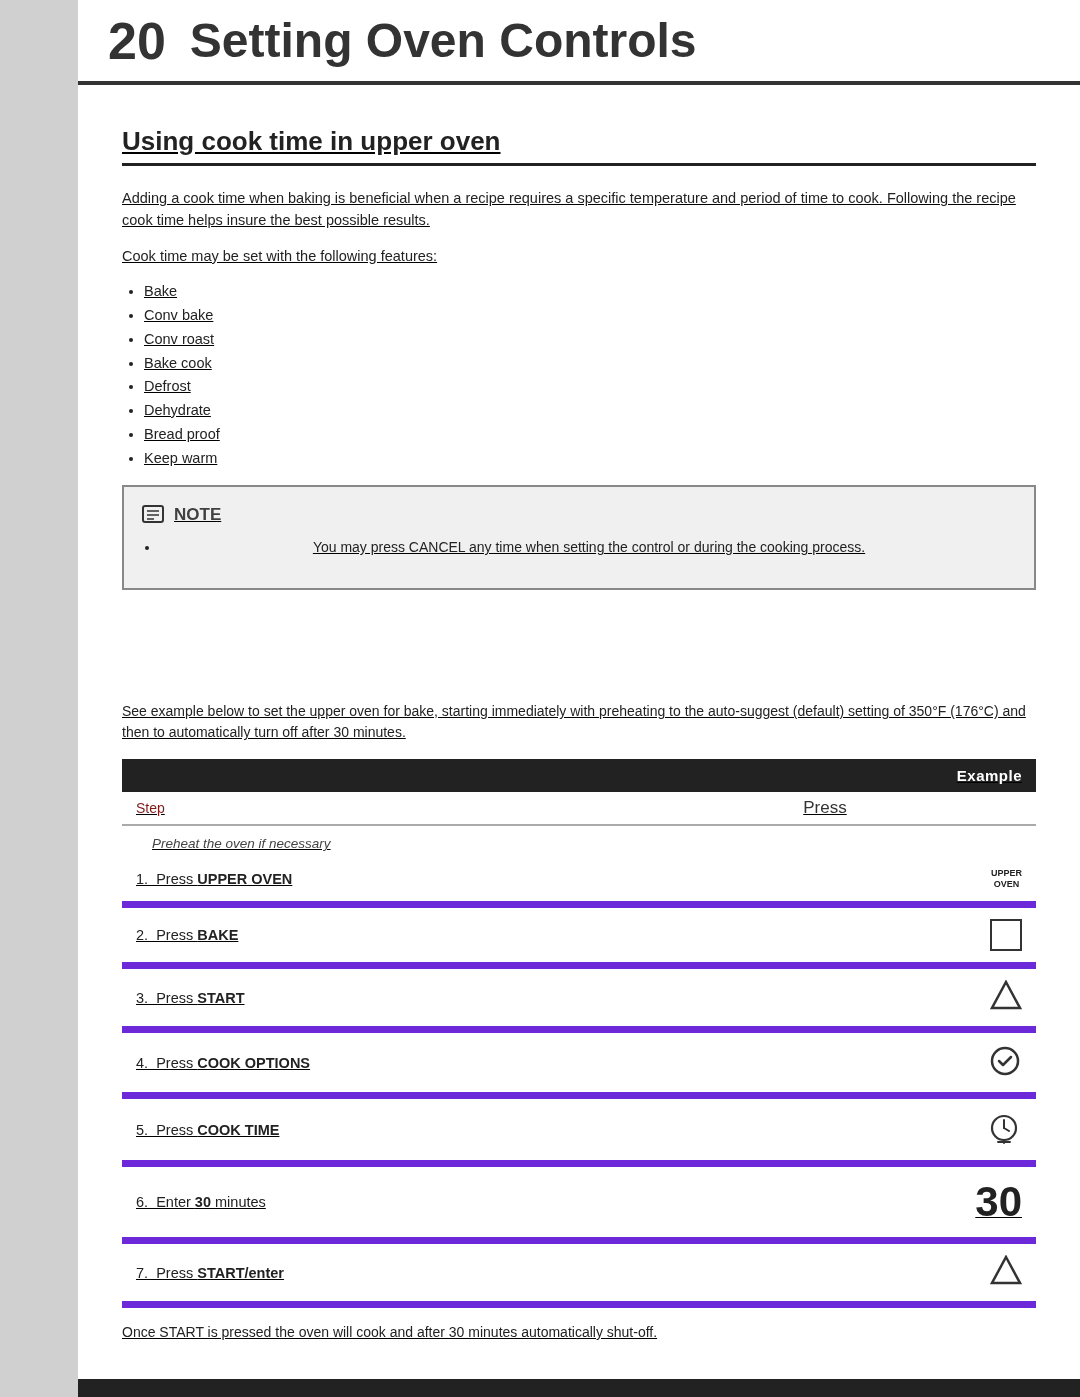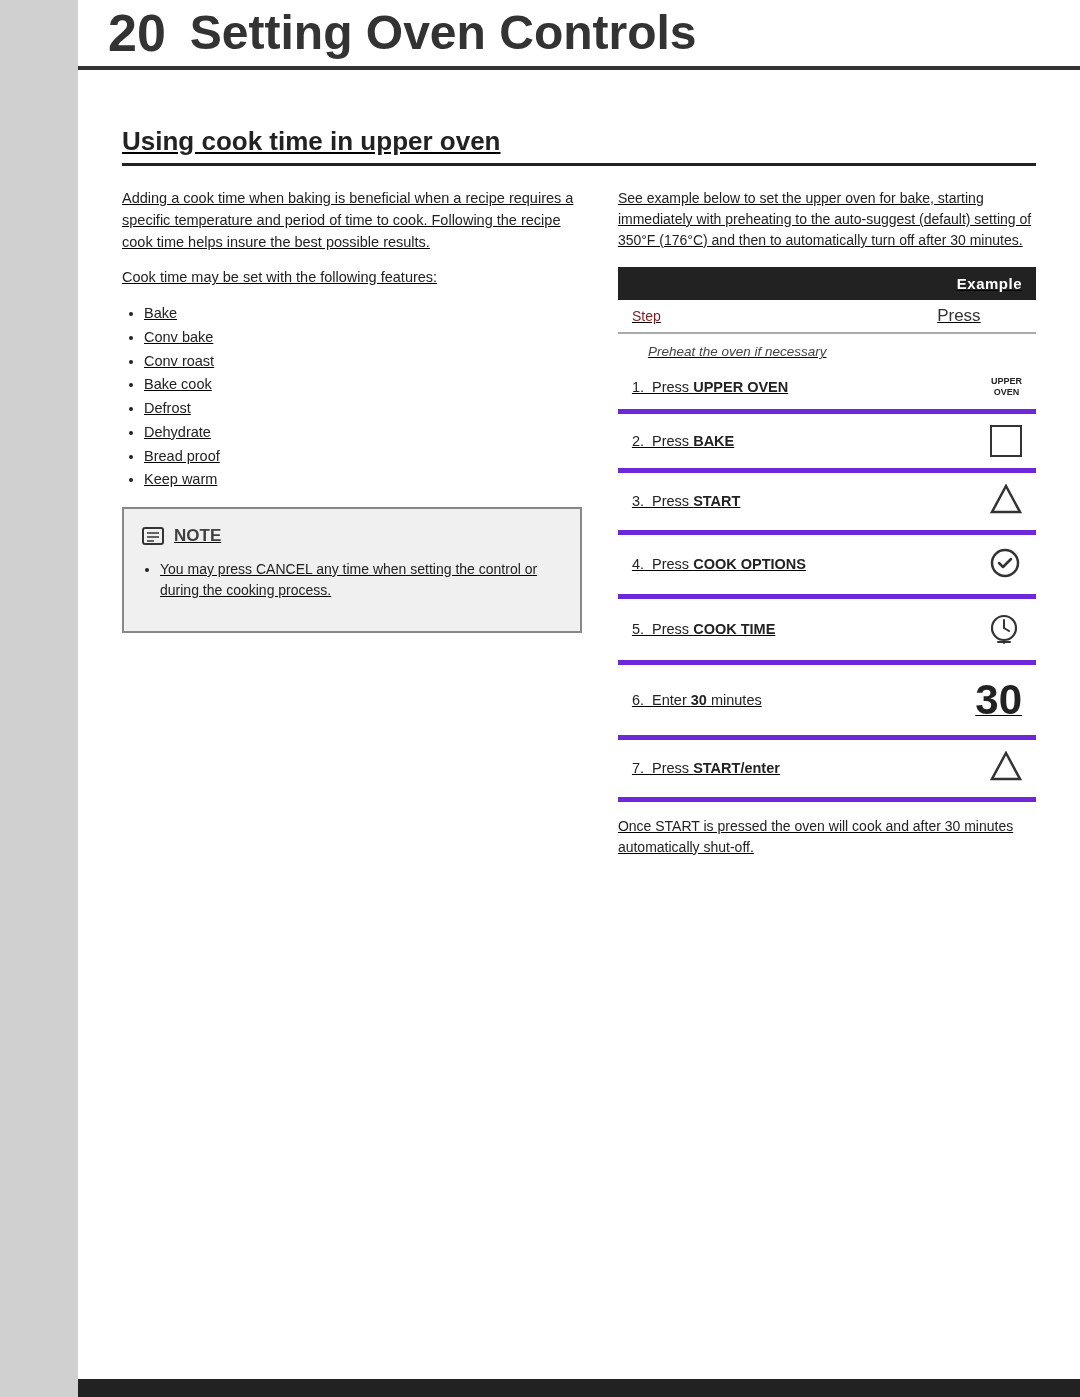--- a/index.html
+++ b/index.html
@@ -20,21 +20,21 @@
       height: 100%;
       background: #d0d0d0;
     }
 
     
     .header {
       position: absolute;
       left: 78px;
       top: 0;
       right: 0;
-      height: 70px;
+      height: 85px;
       background: #fff;
       display: flex;
       align-items: center;
       padding-left: 30px;
       border-bottom: 4px solid #333;
     }
 
     .header-number {
       font-size: 52px;
       font-weight: bold;
@@ -77,21 +77,21 @@
       font-size: 26px;
       font-weight: bold;
       color: #222;
       border-bottom: 3px solid #222;
       padding-bottom: 6px;
       margin-bottom: 22px;
     }
 
     .two-col {
       display: flex;
-      flex-direction: row;
+      flex-direction: column;
       gap: 36px;
       flex: 1;
     }
 
     .left-col {
       flex: 1.1;
       font-size: 14.5px;
       color: #222;
       line-height: 1.5;
     }
@@ -140,20 +140,21 @@
       display: inline-flex;
       align-items: center;
       justify-content: center;
     }
 
     .note-box ul {
       list-style: disc;
       padding-left: 20px;
       font-size: 14px;
       line-height: 1.5;
+      text-align: center;
     }
 
     
     .example-table {
       width: 100%;
       border-collapse: collapse;
     }
 
     .example-header-row {
       background: #222;
@@ -169,21 +170,21 @@
     }
 
     .subheader-row td {
       padding: 10px 14px 4px 14px;
       font-size: 13.5px;
       color: #444;
       font-style: italic;
     }
 
     .step-row {
-      border-bottom: 5px solid #6d28d9;
+      border-bottom: 7px solid #6d28d9;
     }
 
     .step-row td {
       padding: 11px 14px;
       vertical-align: middle;
       font-size: 14.5px;
     }
 
     .step-desc {
       color: #222;

